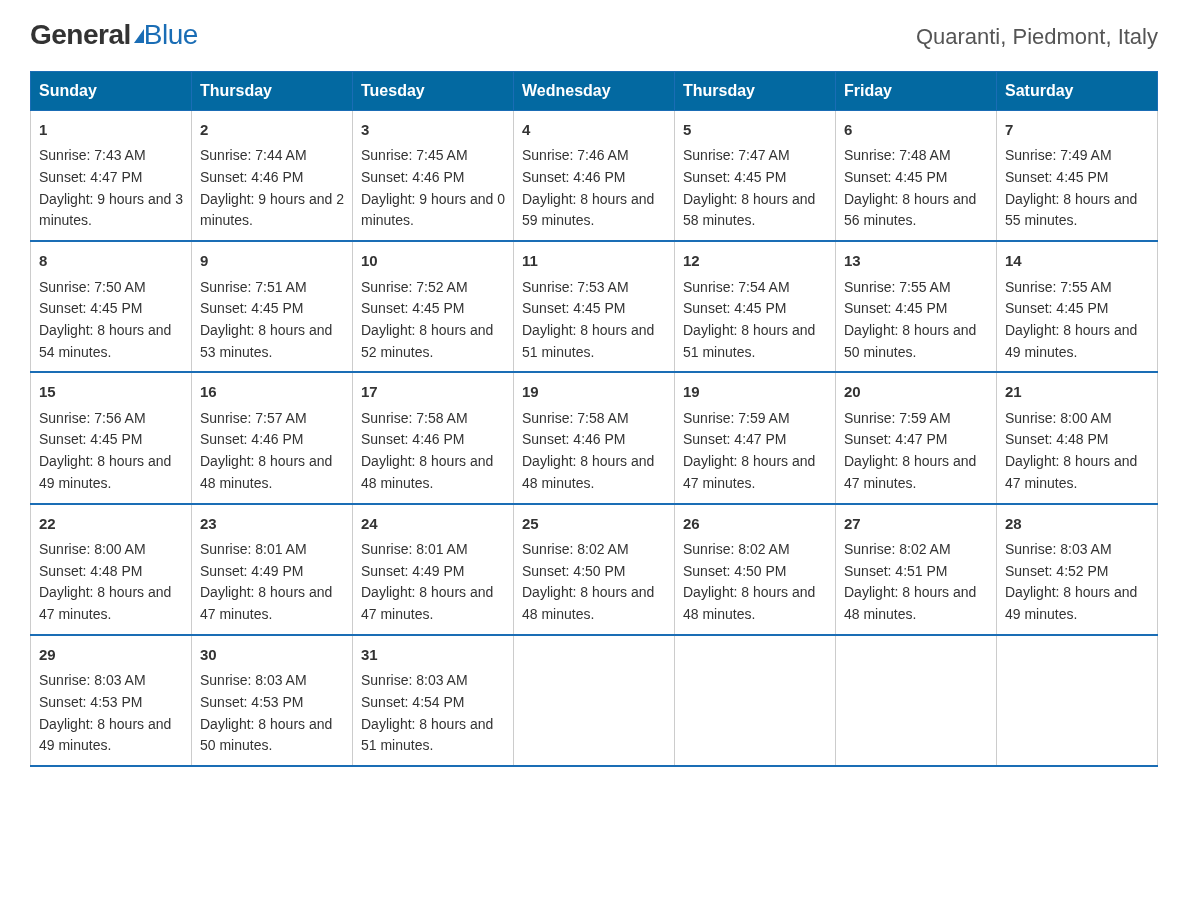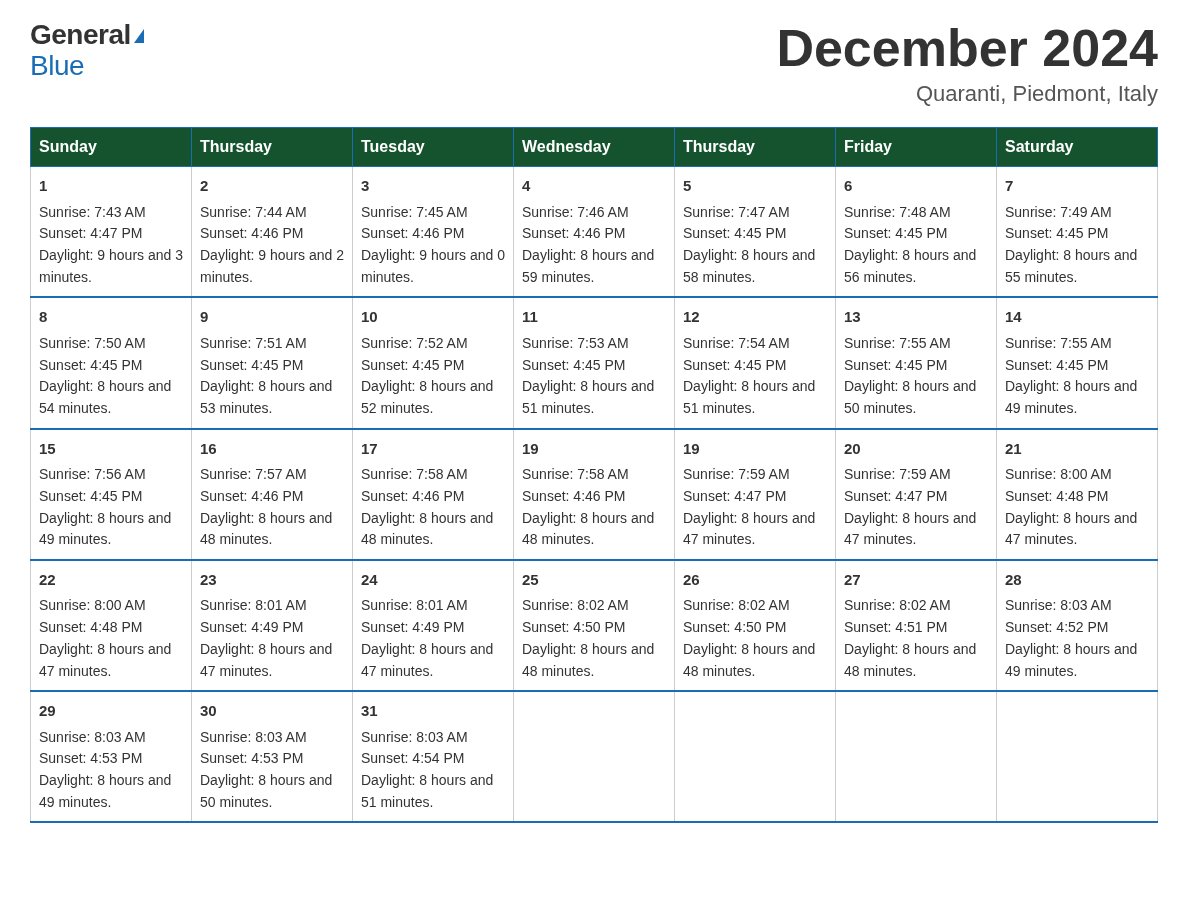--- a/index.html
+++ b/index.html
@@ -12,21 +12,21 @@
       padding: 20px 30px;
     }
     .header {
       display: flex;
       justify-content: space-between;
       align-items: flex-start;
       margin-bottom: 20px;
     }
     .logo {
       display: flex;
-      flex-direction: column;
+      flex-direction: row;
       line-height: 1.1;
     }
     .logo-general {
       font-size: 28px;
       font-weight: bold;
       color: #333;
       letter-spacing: -0.5px;
     }
     .logo-blue {
       font-size: 28px;
@@ -58,21 +58,21 @@
       font-size: 22px;
       color: #555;
       margin-top: 4px;
     }
     table {
       width: 100%;
       border-collapse: collapse;
       table-layout: fixed;
     }
     thead tr {
-      background-color: #14532d;
+      background-color: #0369a1;
       color: #fff;
     }
     thead th {
       padding: 10px 8px;
       font-size: 16px;
       font-weight: bold;
       text-align: left;
       border: 1px solid #1a6db5;
     }
     tbody tr {
@@ -111,21 +111,20 @@
 <div class="header">
   <div class="logo">
     <div>
       <span class="logo-general">General</span><span class="logo-triangle"></span>
     </div>
     <div>
       <span class="logo-blue">Blue</span>
     </div>
   </div>
   <div class="title-block">
-    <div class="month-title">December 2024</div>
     <div class="location-title">Quaranti, Piedmont, Italy</div>
   </div>
 </div>
 
 <table>
   <thead>
     <tr>
     <th>Sunday</th>
         <th>Thursday</th>
         <th>Tuesday</th>

